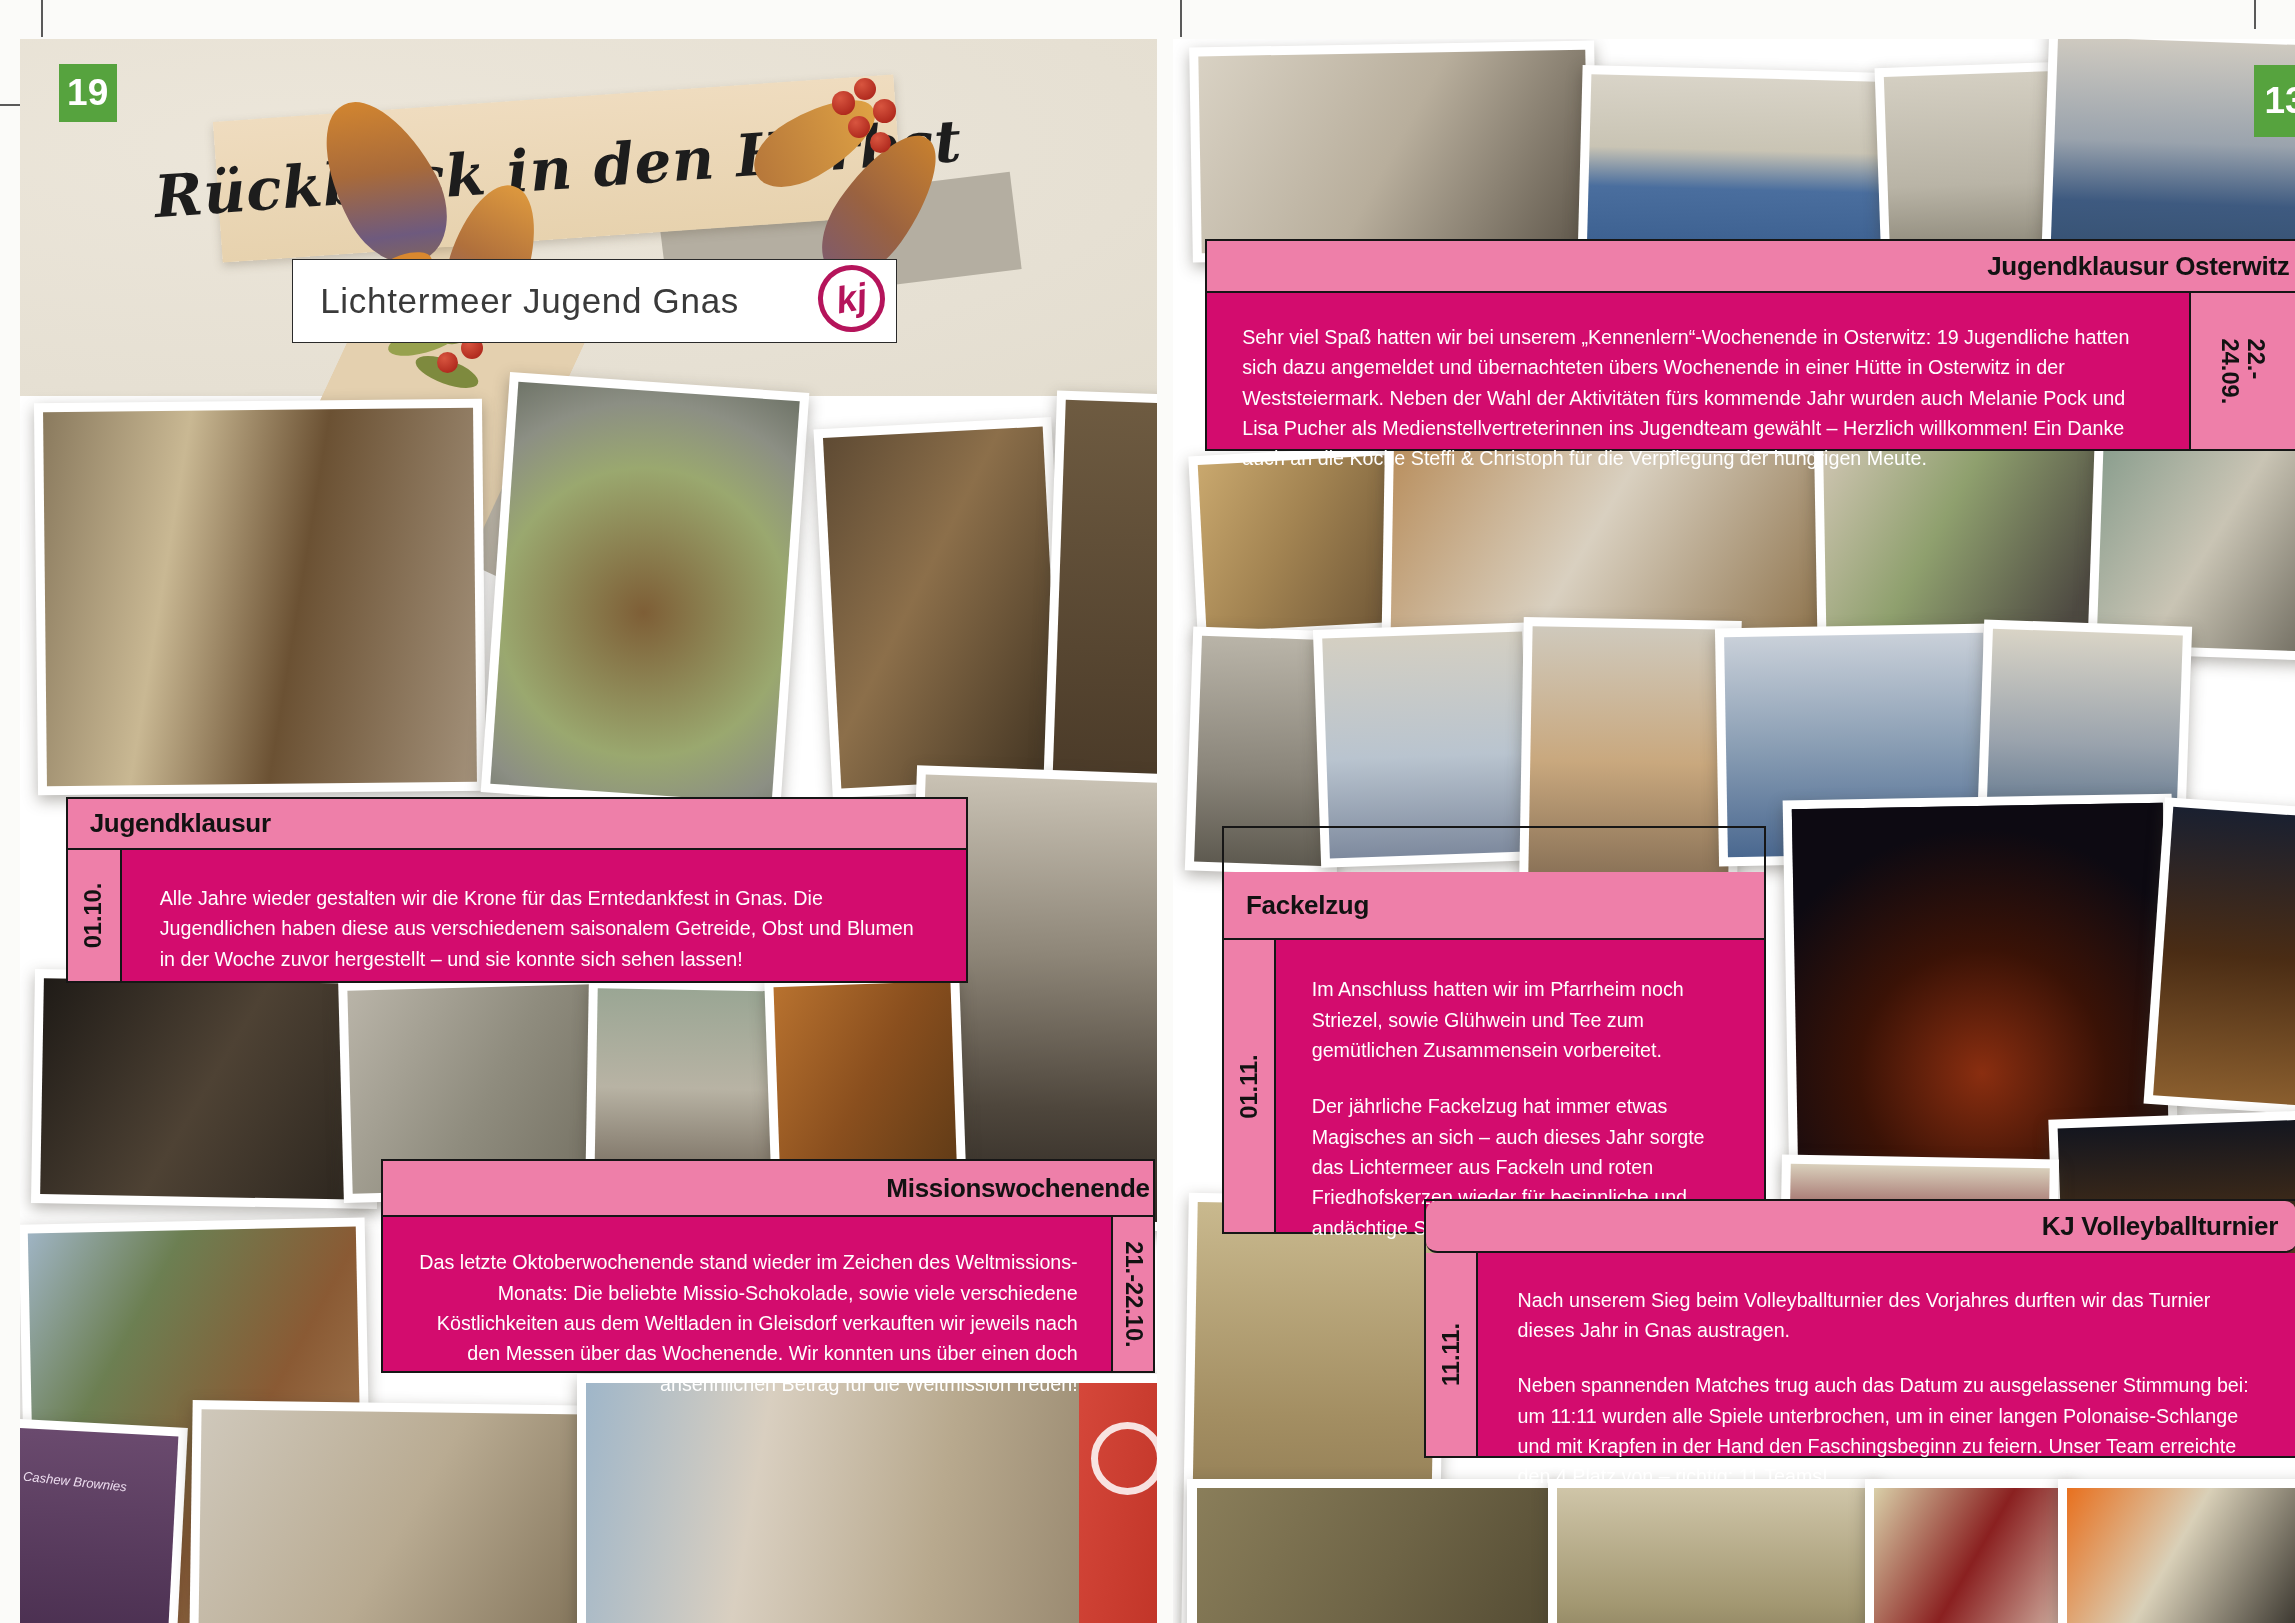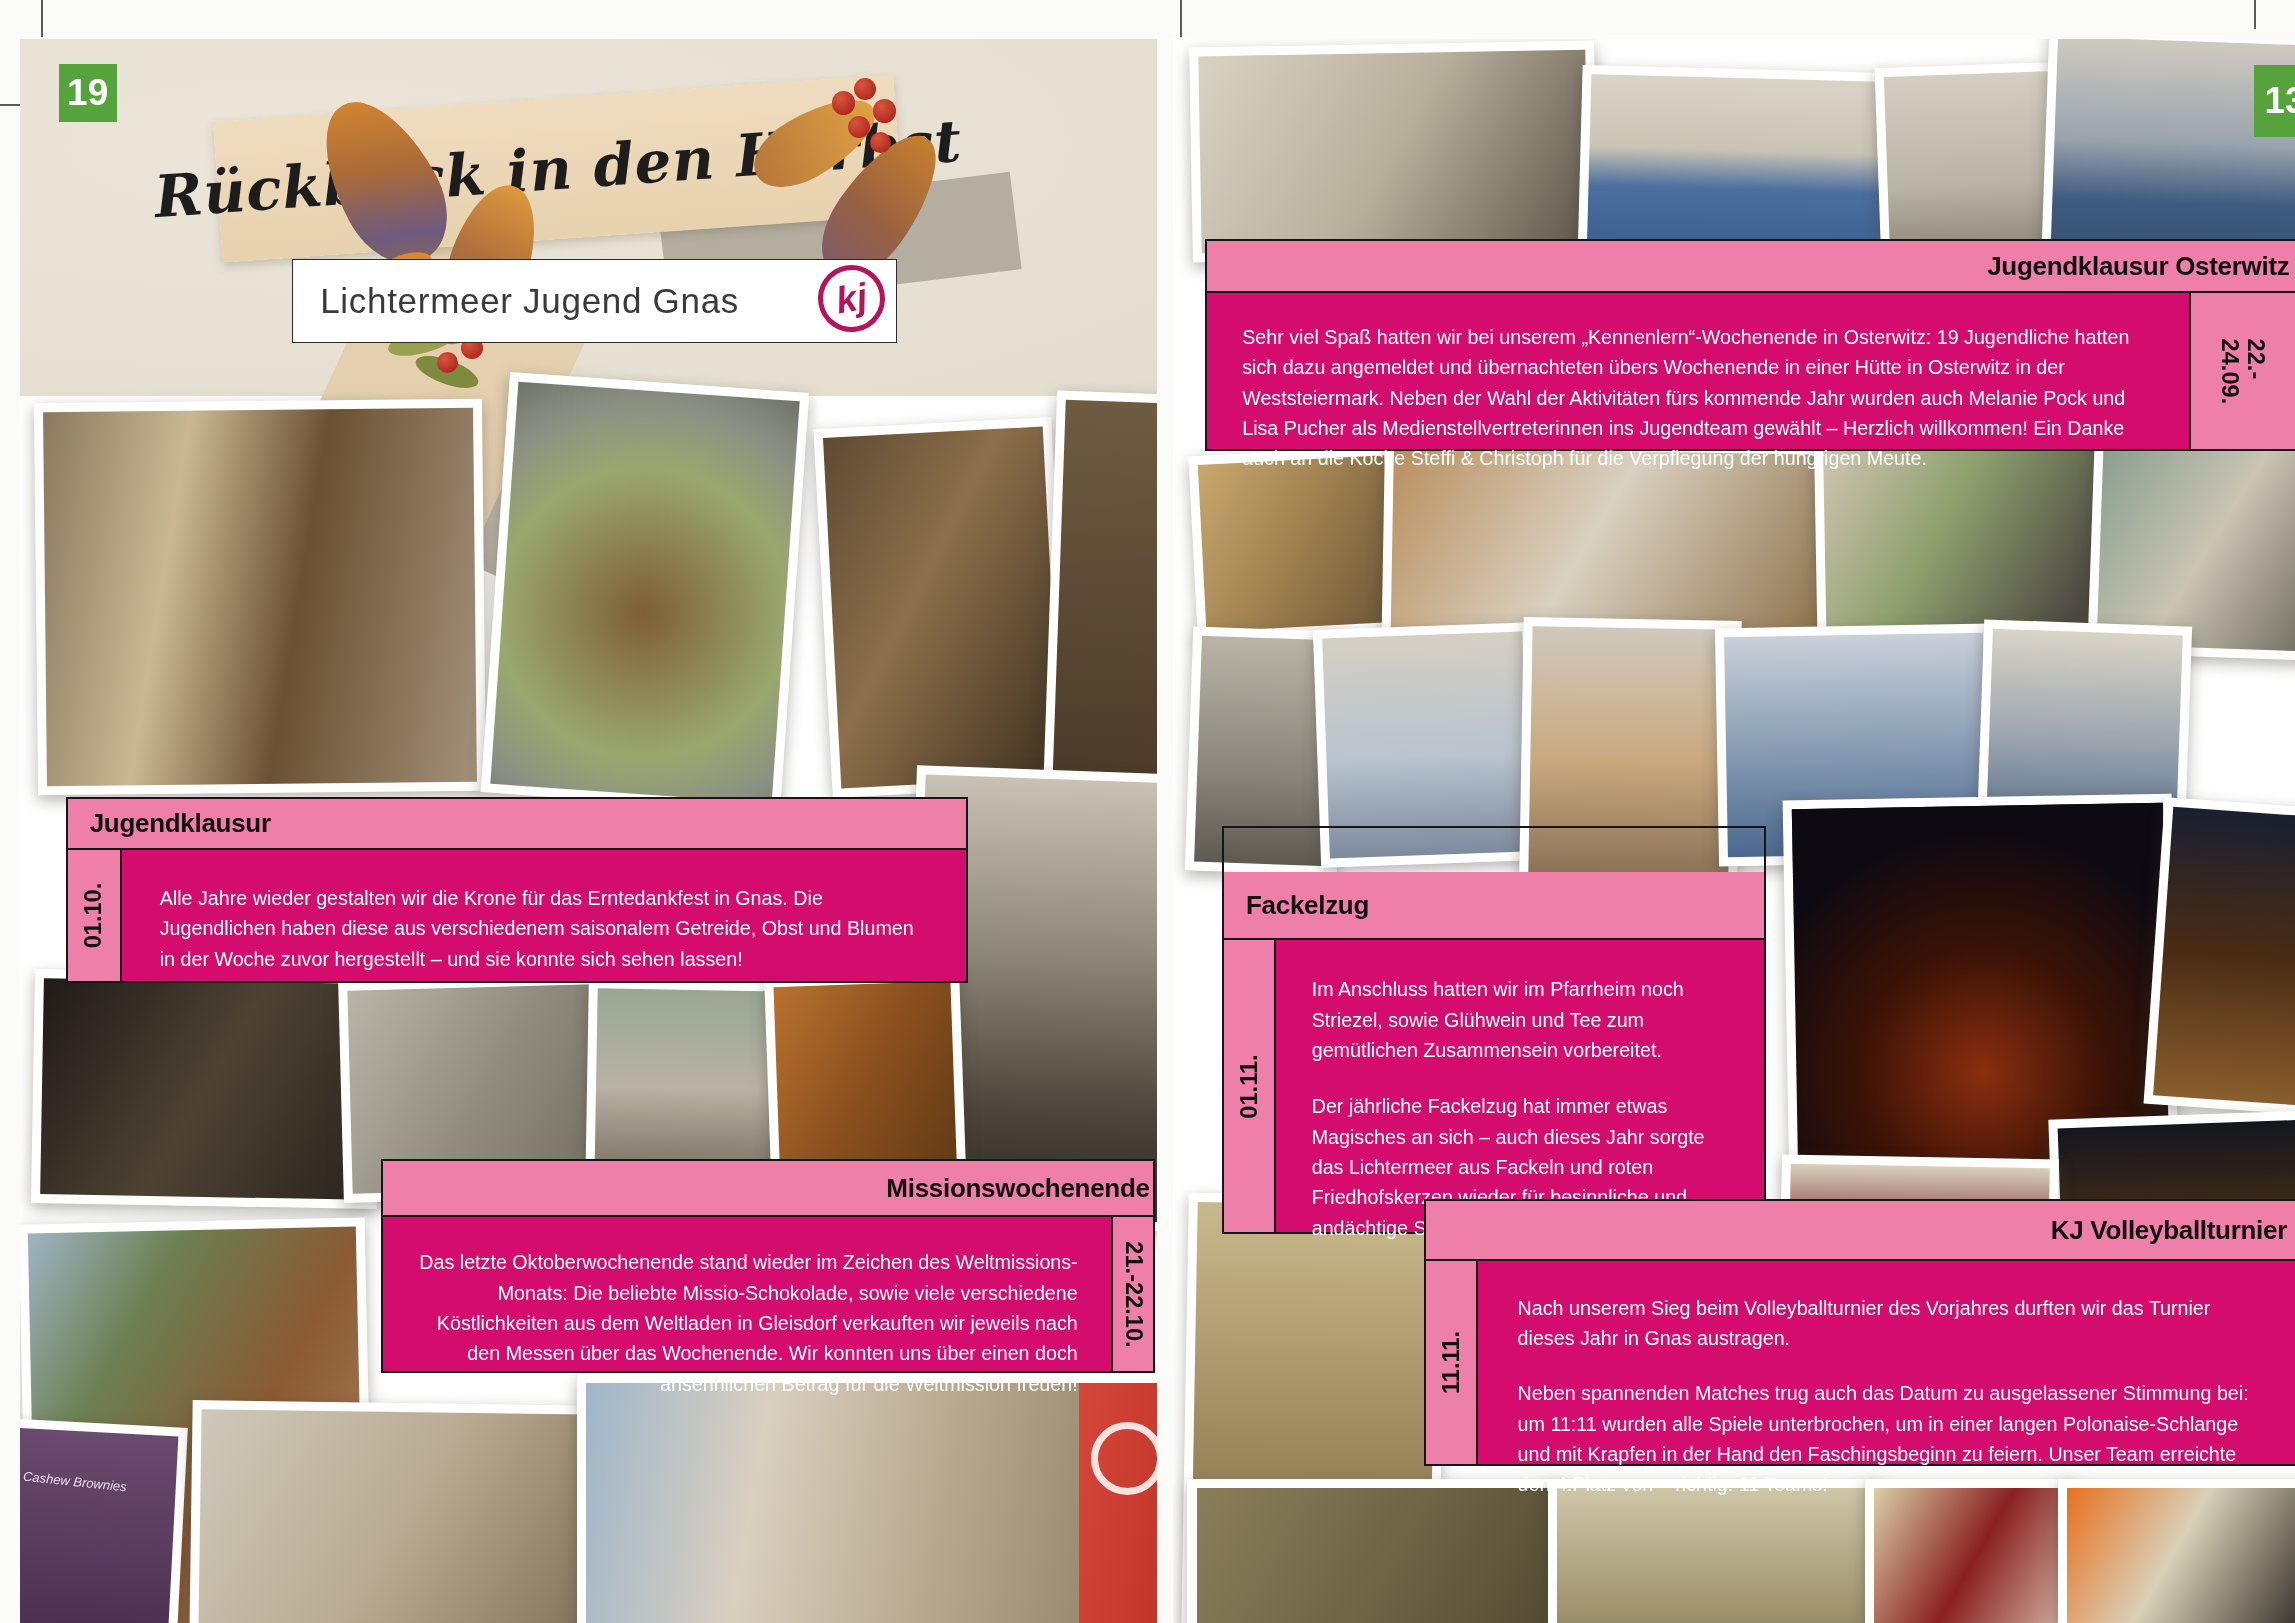--- a/index.html
+++ b/index.html
@@ -301,21 +301,21 @@
         <p>Der jährliche Fackelzug hat immer etwas Magisches an sich – auch dieses Jahr sorgte das Lichtermeer aus Fackeln und roten Friedhofskerzen wieder für besinnliche und andächtige Stimmung.</p>
       </div>
     </div>
   </div>
 
   <div class="ph" style="left:11.8px;top:1156px;width:239px;height:426px;transform:rotate(1deg);">
     <div class="im" style="background:linear-gradient(180deg,#c9b98e 0%,#a38e62 50%,#7e6a46 100%);"></div>
   </div>
 
   <div class="sec" style="left:251px;top:1160px;width:872px;border-right:none;">
-    <div class="sec-h alignR" style="height:60px;padding-right:9px;">KJ Volleyballturnier</div>
+    <div class="sec-h alignR" style="height:52px;padding-right:18px;border-radius:11px;">KJ Volleyballturnier</div>
     <div class="sec-row" style="height:203px;">
       <div class="datestrip dleft" style="width:52px;">
         <span>11.11.</span>
       </div>
       <div class="sec-body" style="padding:15.7px 13px 0 23.6px;">
         <p>Nach unserem Sieg beim Volleyballturnier des Vorjahres durften wir das Turnier dieses Jahr in Gnas austragen.</p>
         <p style="margin-top:25px;">Neben spannenden Matches trug auch das Datum zu ausgelassener Stimmung bei: um 11:11 wurden alle Spiele unterbrochen, um in einer langen Polonaise-Schlange und mit Krapfen in der Hand den Faschingsbeginn zu feiern. Unser Team erreichte den 4.Platz von – richtig: 11 Teams!</p>
       </div>
     </div>
   </div>

